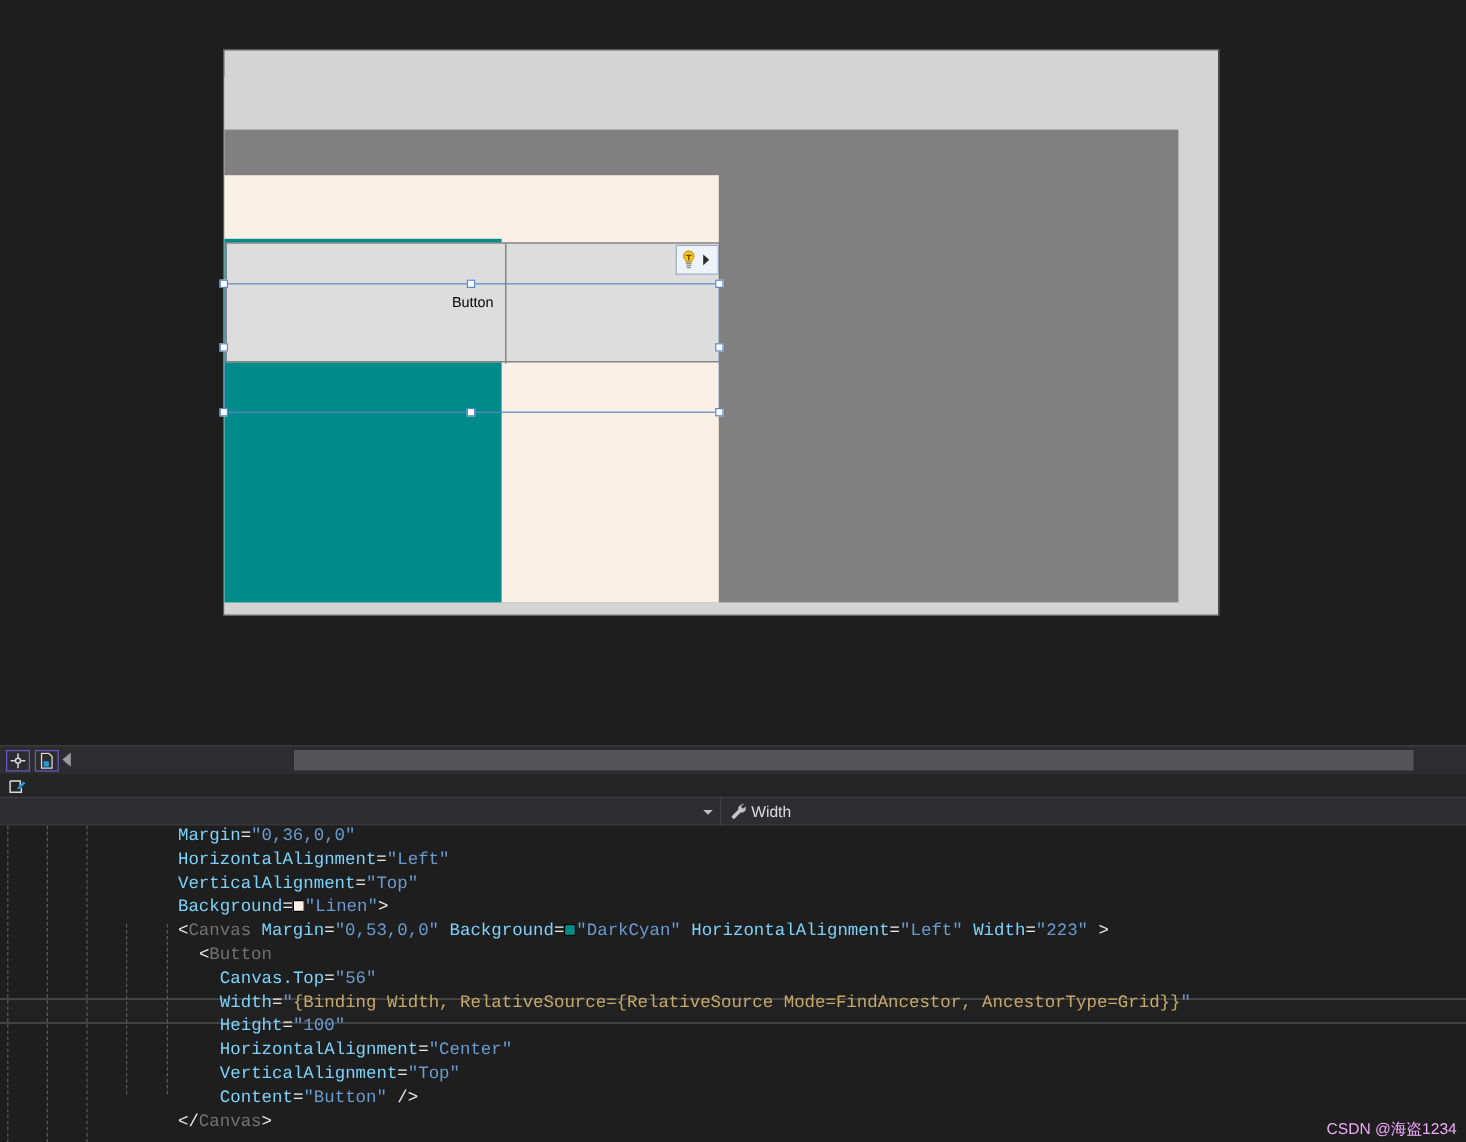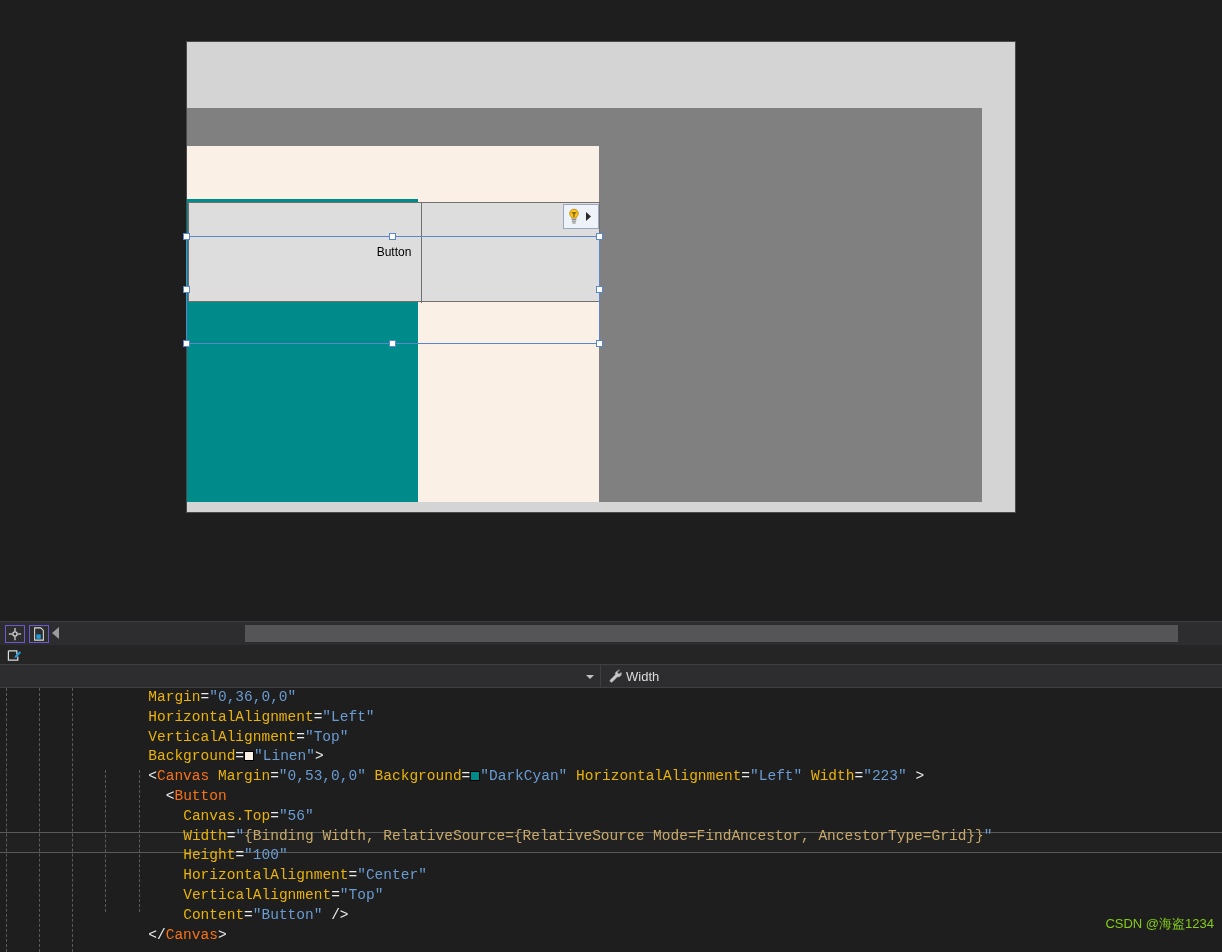--- a/index.html
+++ b/index.html
@@ -199,33 +199,33 @@
 
   
   #current-line-highlight {
     position: absolute; left: 0; top: 144px; width: 1222px; height: 21px;
     border-top: 1px solid #5a5a5a;
     border-bottom: 1px solid #5a5a5a;
     background: rgba(255,255,255,0.015);
   }
 
   
-  .t-attr   { color: #eab308; }
+  .t-attr   { color: #7dd3fc; }
   .t-str    { color: #6a9bd1; }
-  .t-tag    { color: #f97316; }
+  .t-tag    { color: #737373; }
   .t-punct  { color: #e8e8e8; }
   .t-bind   { color: #c8a96a; }
   .swatch {
     display: inline-block; width: 10px; height: 10px;
     vertical-align: -1px; border: 1px solid #000;
   }
 
   #watermark {
-    position: absolute; right: 8px; bottom: 19px;
-    font-size: 13px; color: #84cc16;
+    position: absolute; right: 8px; bottom: 2px;
+    font-size: 13px; color: #f0abfc;
     font-family: "Liberation Sans", sans-serif;
   }
 </style>
 </head>
 <body>
 
 <div id="root">
 
   <div id="designer-surface">
 

